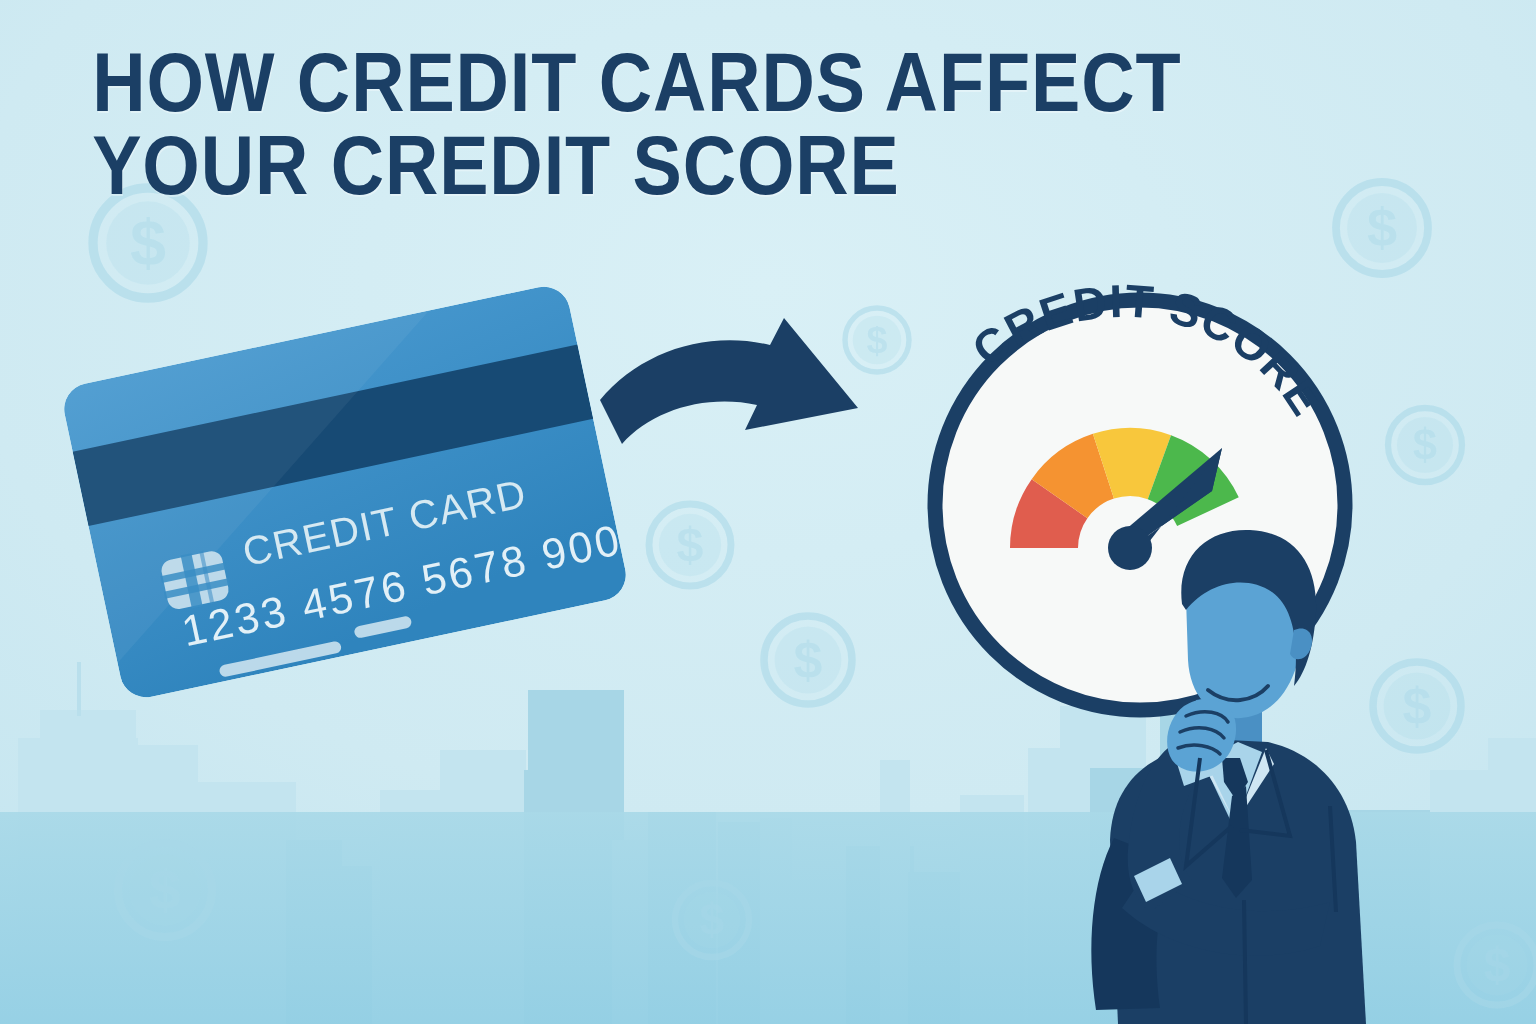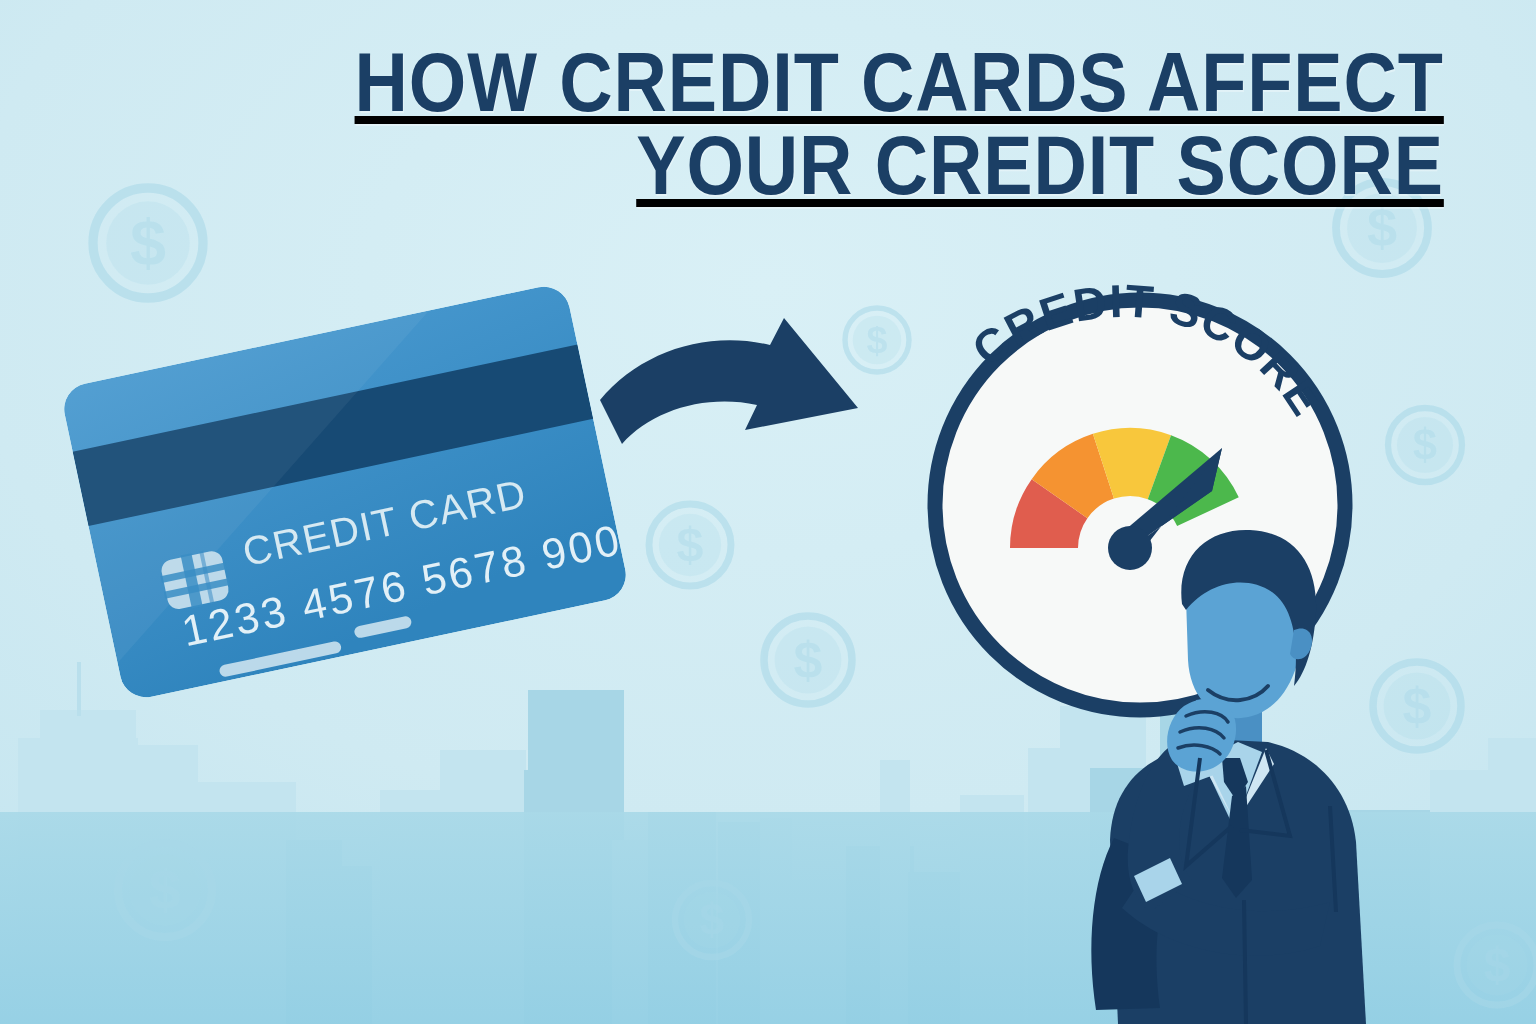--- a/index.html
+++ b/index.html
@@ -20,23 +20,22 @@
     inset: 0;
     width: 1536px;
     height: 1024px;
     display: block;
   }
   .title-wrap {
     position: absolute;
     top: 44px;
     left: 0;
     width: 1536px;
-    text-align: right;
+    text-align: left;
     pointer-events: none;
-    text-decoration: underline;
   }
   .title-line {
     display: block;
     font-family: "Liberation Sans Narrow", "Liberation Sans", sans-serif;
     font-weight: 700;
     font-size: 84px;
     line-height: 0.92;
     letter-spacing: 1px;
     color: #1b3f65;
     text-transform: uppercase;

